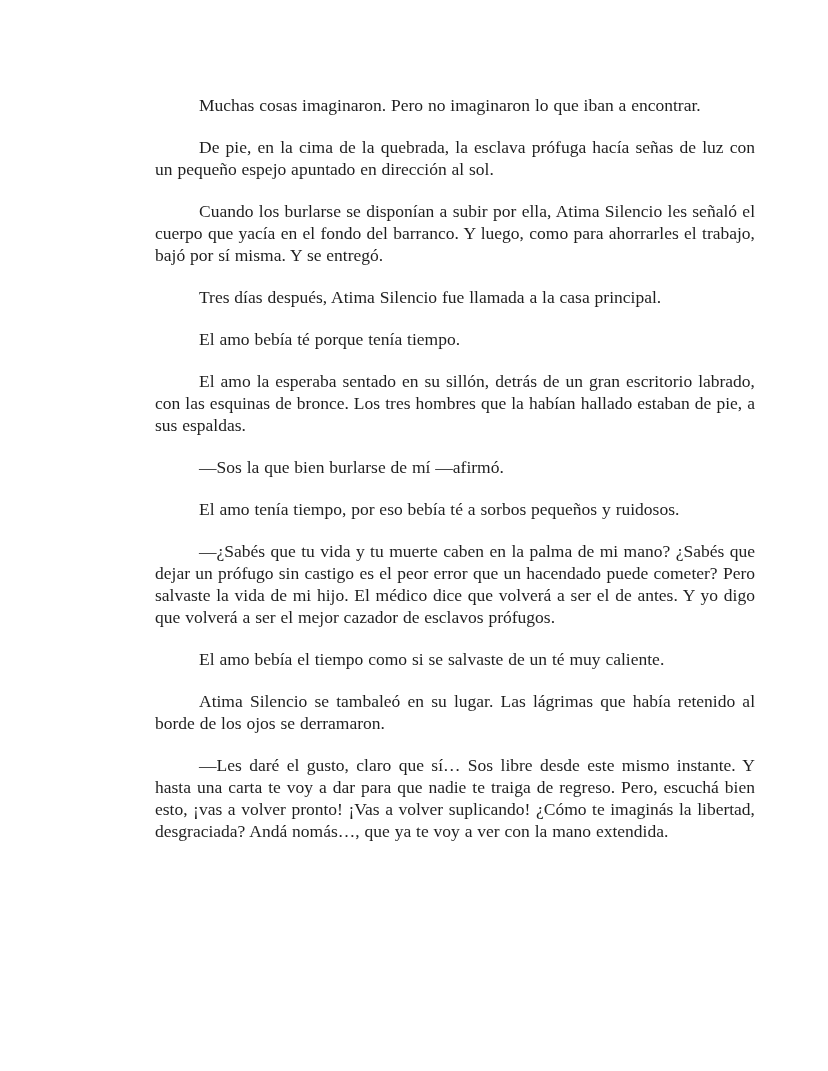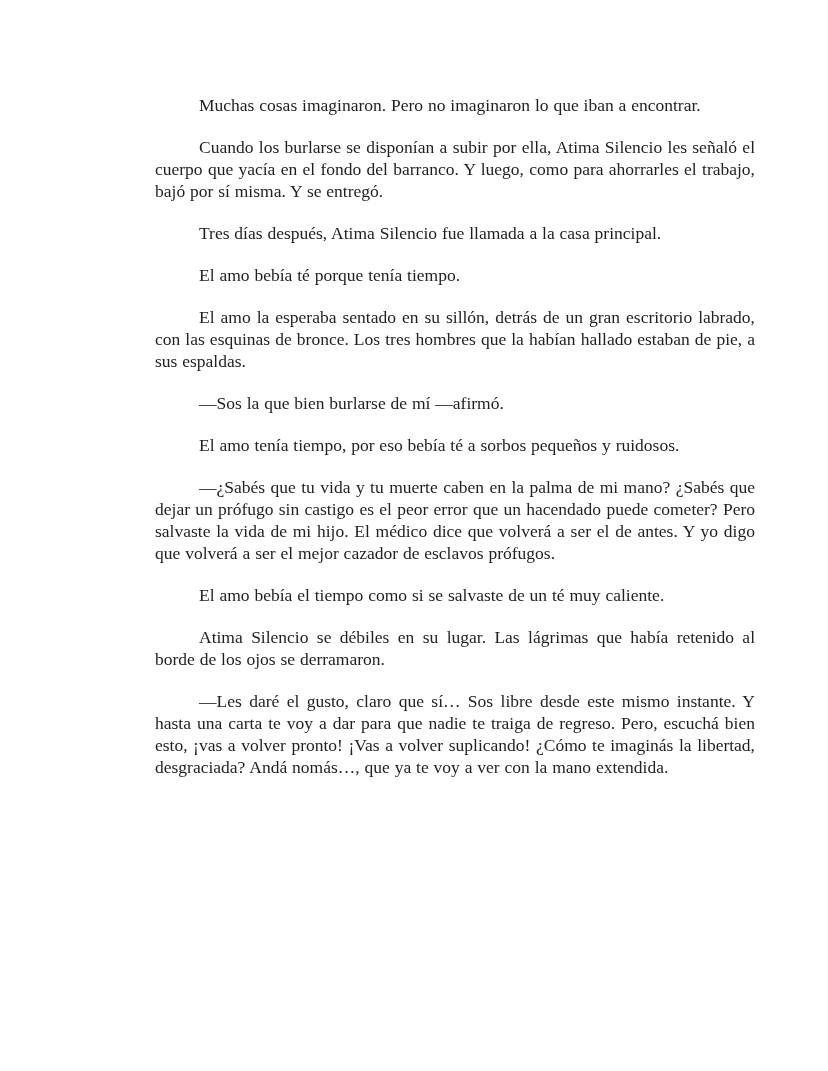--- a/index.html
+++ b/index.html
@@ -32,24 +32,25 @@
     hyphens: none;
     word-spacing: 0.5px;
   }
 </style>
 </head>
 <body>
 
 <div class="page">
   <div class="text-block">
     <p>Muchas cosas imaginaron. Pero no imaginaron lo que iban a encontrar.</p>
+    <p>De pie, en la cima de la quebrada, la esclava prófuga hacía señas de luz con un pequeño espejo apuntado en dirección al sol.</p>
     <p>Cuando los burlarse se disponían a subir por ella, Atima Silencio les señaló el cuerpo que yacía en el fondo del barranco. Y luego, como para ahorrarles el trabajo, bajó por sí misma. Y se entregó.</p>
     <p>Tres días después, Atima Silencio fue llamada a la casa principal.</p>
     <p>El amo bebía té porque tenía tiempo.</p>
     <p>El amo la esperaba sentado en su sillón, detrás de un gran escritorio labrado, con las esquinas de bronce. Los tres hombres que la habían hallado estaban de pie, a sus espaldas.</p>
     <p>—Sos la que bien burlarse de mí —afirmó.</p>
     <p>El amo tenía tiempo, por eso bebía té a sorbos pequeños y ruidosos.</p>
     <p>—¿Sabés que tu vida y tu muerte caben en la palma de mi mano? ¿Sabés que dejar un prófugo sin castigo es el peor error que un hacendado puede cometer? Pero salvaste la vida de mi hijo. El médico dice que volverá a ser el de antes. Y yo digo que volverá a ser el mejor cazador de esclavos prófugos.</p>
     <p>El amo bebía el tiempo como si se salvaste de un té muy caliente.</p>
-    <p>Atima Silencio se débiles en su lugar. Las lágrimas que había retenido al borde de los ojos se derramaron.</p>
+    <p>Atima Silencio se tambaleó en su lugar. Las lágrimas que había retenido al borde de los ojos se derramaron.</p>
     <p>—Les daré el gusto, claro que sí… Sos libre desde este mismo instante. Y hasta una carta te voy a dar para que nadie te traiga de regreso. Pero, escuchá bien esto, ¡vas a volver pronto! ¡Vas a volver suplicando! ¿Cómo te imaginás la libertad, desgraciada? Andá nomás…, que ya te voy a ver con la mano extendida.</p>
   </div>
 </div>
 
 </body></html>

